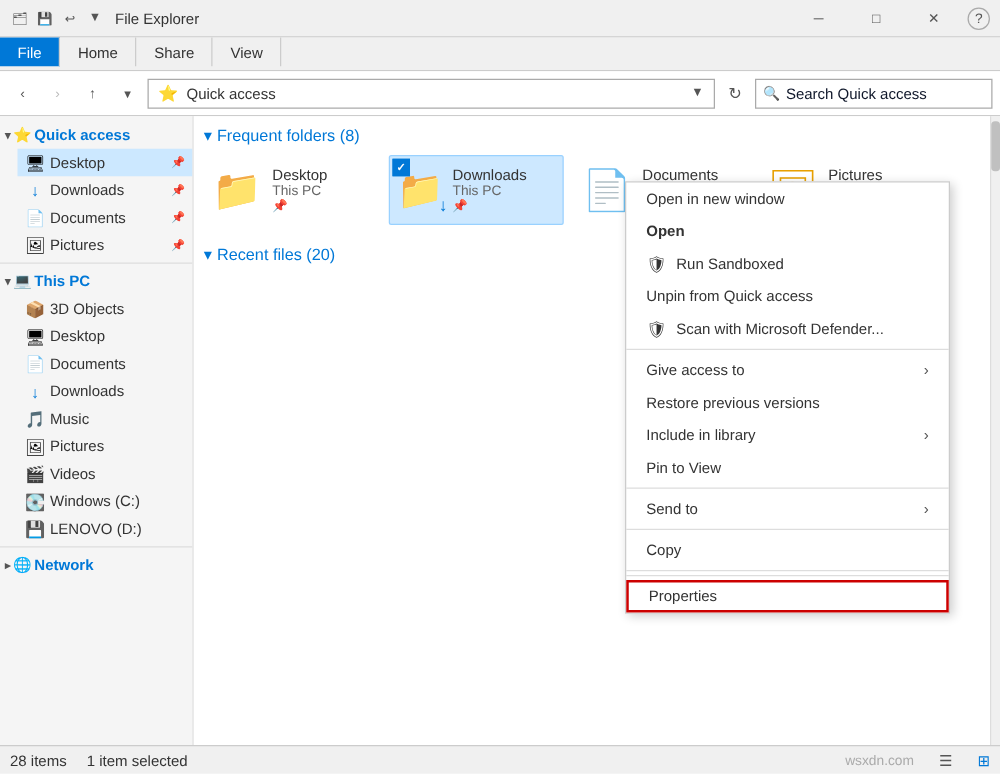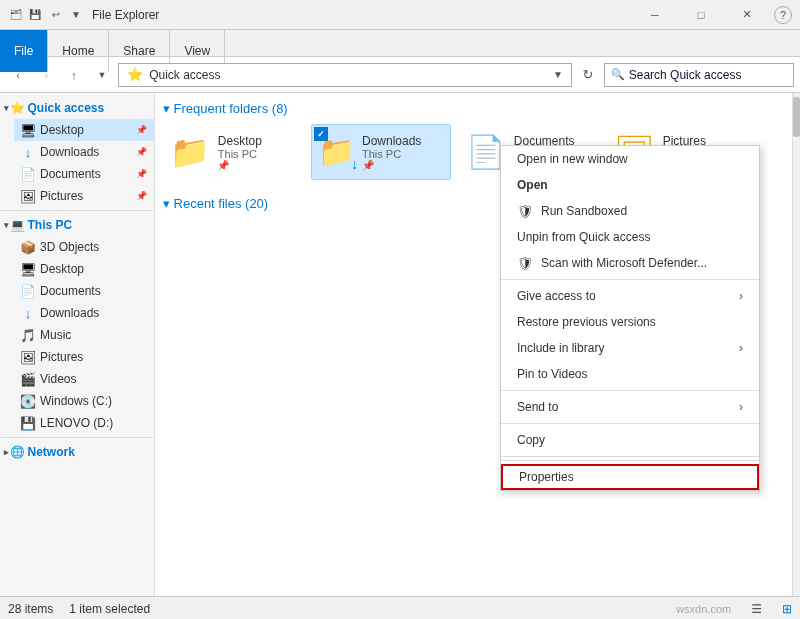--- a/index.html
+++ b/index.html
@@ -9,21 +9,21 @@
     .title-bar { height: 30px; background: #f0f0f0; display: flex; align-items: center; padding: 0 8px; border-bottom: 1px solid #ccc; }
     .title-bar-icons { display: flex; gap: 4px; align-items: center; margin-right: 8px; }
     .title-bar-icon { width: 16px; height: 16px; display: flex; align-items: center; justify-content: center; font-size: 10px; color: #555; }
     .title-bar-title { flex: 1; font-size: 12px; color: #333; display: flex; align-items: center; gap: 6px; }
     .window-controls { display: flex; }
     .window-btn { width: 46px; height: 30px; display: flex; align-items: center; justify-content: center; cursor: pointer; font-size: 11px; color: #555; }
 
     
     .ribbon { background: #f0f0f0; border-bottom: 1px solid #ccc; }
     .ribbon-tabs { display: flex; height: 26px; }
-    .ribbon-tab { padding: 0 14px; height: 42px; display: flex; align-items: center; font-size: 12px; color: #333; cursor: pointer; border-right: 1px solid #ccc; }
+    .ribbon-tab { padding: 0 14px; height: 23px; display: flex; align-items: center; font-size: 12px; color: #333; cursor: pointer; border-right: 1px solid #ccc; }
     .ribbon-tab.active { background: #0078d7; color: #fff; }
 
     
     .address-bar { height: 36px; background: #fff; border-bottom: 1px solid #ccc; display: flex; align-items: center; padding: 0 6px; gap: 4px; }
     .nav-btn { width: 24px; height: 24px; display: flex; align-items: center; justify-content: center; border: 1px solid transparent; border-radius: 2px; cursor: pointer; color: #555; font-size: 11px; }
     .nav-btn.disabled { color: #bbb; cursor: default; }
     .address-input { flex: 1; height: 24px; border: 1px solid #aaa; padding: 0 8px; font-size: 12px; background: #fff; display: flex; align-items: center; gap: 6px; }
     .address-icon { color: #e8a000; font-size: 13px; }
     .address-path { flex: 1; color: #333; }
     .address-dropdown { color: #555; font-size: 10px; margin-left: 4px; }
@@ -294,21 +294,21 @@
   <div class="ctx-separator"></div>
   <div class="ctx-item">
     <span>Give access to</span>
     <span class="ctx-arrow">›</span>
   </div>
   <div class="ctx-item">Restore previous versions</div>
   <div class="ctx-item">
     <span>Include in library</span>
     <span class="ctx-arrow">›</span>
   </div>
-  <div class="ctx-item">Pin to Videos</div>
+  <div class="ctx-item">Pin to View</div>
   <div class="ctx-separator"></div>
   <div class="ctx-item">
     <span>Send to</span>
     <span class="ctx-arrow">›</span>
   </div>
   <div class="ctx-separator"></div>
   <div class="ctx-item">Copy</div>
   <div class="ctx-separator"></div>
   <div class="ctx-separator"></div>
   <div class="ctx-item highlighted" style="border:2px solid #cc0000;">

